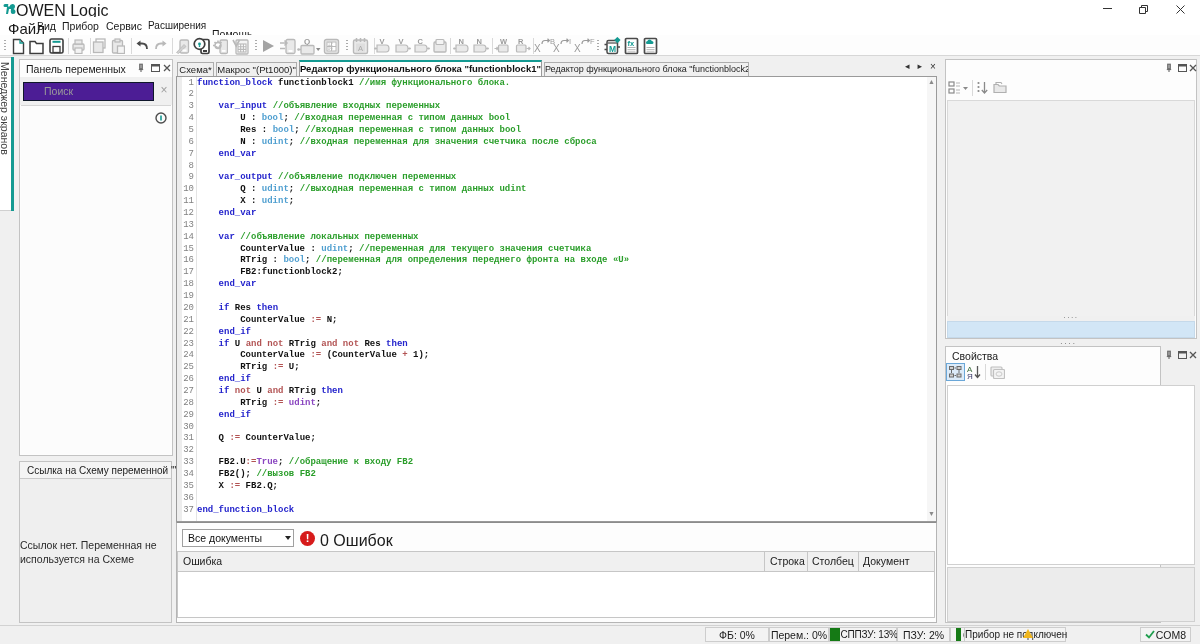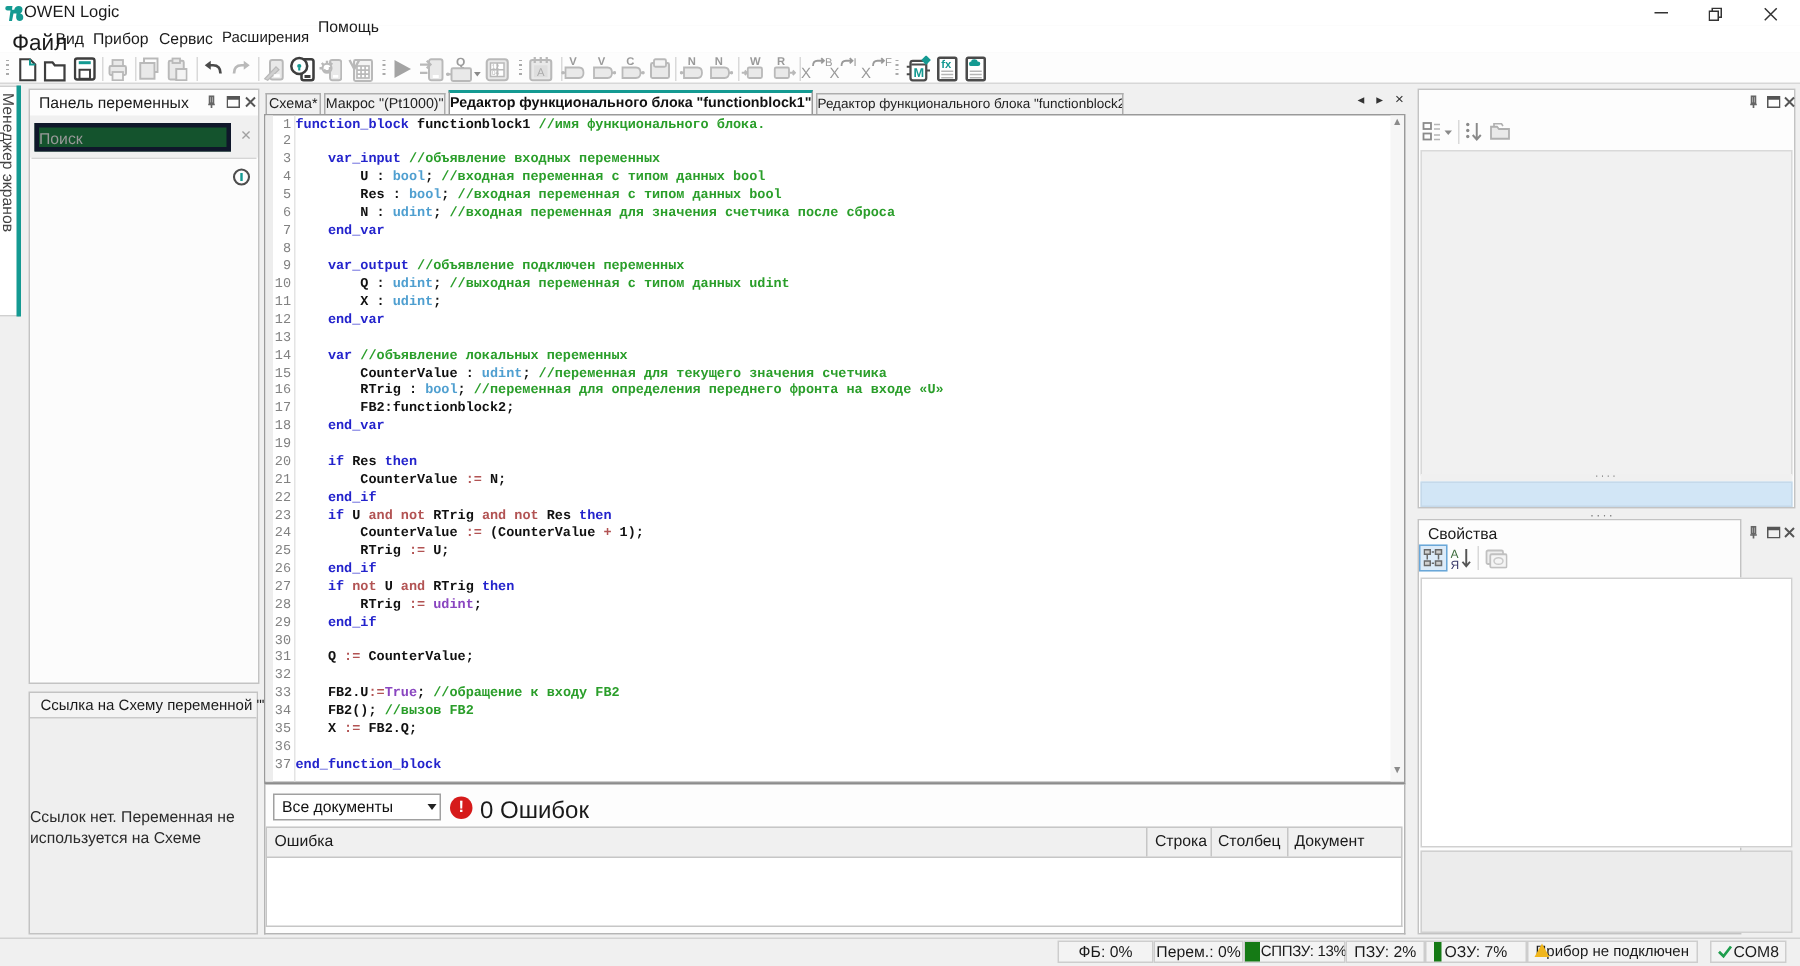--- a/index.html
+++ b/index.html
@@ -5,40 +5,40 @@
 .abs{position:absolute}
 .panel{position:absolute;background:#fdfdfd;border:1px solid #c3c3c3}
 .phead{position:absolute;left:0;right:0;top:0;height:17px;font-size:10.5px;color:#1a1a1a;background:#fdfdfd}
 .phead .t{position:absolute;left:6px;top:3px;white-space:nowrap}
 .statcell{position:absolute;top:627px;height:15px;border:1px solid #cdcdcd;background:#f3f3f3;font-size:10.5px;color:#1a1a1a;text-align:center;line-height:14px;white-space:nowrap}
 .tab{position:absolute;top:62px;height:14px;background:#f0f0f0;border:1px solid #adadad;border-bottom:none;font-size:9.5px;color:#222;text-align:center;white-space:nowrap;overflow:hidden}
 </style></head>
 <body>
 
 <div class="abs" style="left:0;top:0;width:1200px;height:17px;background:#ffffff"></div>
-<div class="abs" style="left:16px;top:2px;font-size:11px;color:#1a1a1a">OWEN Logic</div>
+<div class="abs" style="left:16px;top:2px;font-size:16px;color:#1a1a1a">OWEN Logic</div>
 <svg class="abs" style="left:3px;top:3px" width="13" height="12" viewBox="0 0 13 12">
     <path d="M2 1 Q0.5 1 0.5 2.5 Q0.5 4 2 4 L4 4 L3 11 L5 11 L6 6 L8 6 Q7 11 10 11 Q12.5 11 12.5 8.5 Q12.5 6.5 10.5 6 Q12 5.5 12 3.5 Q12 1 9.5 1 Q7 1 6.5 3.5 L5 3.5 L5.3 1 Z" fill="#149a92"></path>
   </svg>
 
 <div class="abs" style="left:1103px;top:8px;width:9px;height:1px;background:#333"></div>
 <svg class="abs" style="left:1139px;top:5px" width="9" height="9" viewBox="0 0 9 9">
     <path d="M2.5 2.5 L2.5 0.5 L8.5 0.5 L8.5 6.5 L6.5 6.5 M0.5 2.5 L6.5 2.5 L6.5 8.5 L0.5 8.5 Z" fill="none" stroke="#333" stroke-width="1"></path>
   </svg>
 <svg class="abs" style="left:1176px;top:5px" width="9" height="9" viewBox="0 0 9 9">
     <path d="M0.5 0.5 L8.5 8.5 M8.5 0.5 L0.5 8.5" stroke="#333" stroke-width="1"></path>
   </svg>
 
 <div class="abs" style="left:0;top:17px;width:1200px;height:18px;background:#ffffff"></div>
 <div class="abs" style="left:8px;top:20px;font-size:15px;color:#1a1a1a">Файл</div>
 <div class="abs" style="left:37px;top:20px;font-size:10.5px;color:#1a1a1a">Вид</div>
 <div class="abs" style="left:62px;top:20px;font-size:10.5px;color:#1a1a1a">Прибор</div>
 <div class="abs" style="left:106px;top:20px;font-size:10.5px;color:#1a1a1a">Сервис</div>
 <div class="abs" style="left:148px;top:20px;font-size:10px;color:#1a1a1a">Расширения</div>
-<div class="abs" style="left:212px;top:12px;font-size:10.5px;color:#1a1a1a">Помощь</div>
+<div class="abs" style="left:212px;top:28px;font-size:10.5px;color:#1a1a1a">Помощь</div>
 
 <div class="abs" style="left:0;top:35px;width:1200px;height:21px;background:#fdfdfd;border-bottom:1px solid #d7d7d7"></div>
 <div class="abs" style="left:4px;top:40px;width:2px;height:12px;background:repeating-linear-gradient(#aaa 0 1px,transparent 1px 3px)"></div>
 <svg class="abs" style="left:12px;top:38px" width="13" height="17" viewBox="0 0 13 17">
     <path d="M1.5 1.5 L8 1.5 L11.5 5 L11.5 15.5 L1.5 15.5 Z" fill="#fff" stroke="#3d3d3d" stroke-width="1.4"></path>
     <path d="M8 1.5 L8 5 L11.5 5" fill="none" stroke="#149a92" stroke-width="1.3"></path>
   </svg>
 <svg class="abs" style="left:29px;top:39px" width="15" height="16" viewBox="0 0 15 16">
     <path d="M1 14.5 L1 2.5 L6 2.5 L7.5 4.5 L14 4.5 L14 14.5 Z" fill="#fff" stroke="#3d3d3d" stroke-width="1.5"></path>
   </svg>
@@ -214,21 +214,21 @@
 
 <div class="abs" style="left:0;top:57px;width:13px;height:154px;background:#ffffff;border:1px solid #d0d0d0;border-left:none"></div>
 <div class="abs" style="left:11px;top:57px;width:3px;height:154px;background:#149a92"></div>
 <div class="abs" style="left:11px;top:62px;font-size:10.5px;color:#444;white-space:nowrap;transform:rotate(90deg);transform-origin:0 0">Менеджер экранов</div>
 
 <div class="panel" style="left:19px;top:59px;width:154px;height:397px">
   <div class="phead">
       <span class="t">Панель переменных</span>
     </div>
   <div class="abs" style="left:0;top:17px;right:0;height:28px;background:#f0f0f0"></div>
-  <div class="abs" style="left:3px;top:22px;width:131px;height:19px;background:#14532d;border:3px solid #0f172a;font-size:10.5px;color:#9a9a9a;line-height:17px;padding-left:0">Поиск</div>
+  <div class="abs" style="left:3px;top:22px;width:131px;height:19px;background:#4c1d95;border:1px solid #0f172a;font-size:10.5px;color:#9a9a9a;line-height:17px;padding-left:20px">Поиск</div>
   <div class="abs" style="left:137px;top:24px;width:14px;height:14px;color:#a0a0a0;font-size:12px;text-align:center;line-height:13px">×</div>
   <div class="abs" style="left:1px;top:45px;width:150px;height:349px;background:#fcfcfc;border-top:1px solid #d5d5d5"></div>
   <svg class="abs" style="left:135px;top:52px" width="12" height="12" viewBox="0 0 12 12">
       <circle cx="6" cy="6" r="5" fill="none" stroke="#4d4d4d" stroke-width="1.4"></circle>
       <path d="M6 3.4 L6 8.6" stroke="#149a92" stroke-width="1.6"></path>
     </svg>
 </div>
 <svg class="abs" style="left:137px;top:63px" width="8" height="10" viewBox="0 0 8 10">
     <path d="M4 1.2 L4 9" stroke="#666" stroke-width="1.1"></path>
     <rect x="2.7" y="1.2" width="2.6" height="4.6" fill="none" stroke="#666" stroke-width="1.1"></rect>
@@ -401,18 +401,18 @@
   </svg>
 
 <div class="abs" style="left:0;top:625px;width:1200px;height:19px;background:#f0f0f0;border-top:1px solid #d2d2d2"></div>
 <div class="statcell" style="left:705px;width:64px">ФБ: 0%</div>
 <div class="statcell" style="left:769px;width:60px">Перем.: 0%</div>
 <div class="statcell" style="left:829px;width:68px;text-align:left;padding-left:10.5px;font-size:10px;letter-spacing:-0.2px">СППЗУ: 13%</div>
 <div class="abs" style="left:830px;top:628px;width:10px;height:13px;background:#157a15"></div>
 <div class="statcell" style="left:897px;width:53px">ПЗУ: 2%</div>
 <div class="statcell" style="left:950px;width:68px">ОЗУ: 7%</div>
 <div class="abs" style="left:956px;top:628px;width:5px;height:13px;background:#157a15"></div>
-<div class="statcell" style="left:1018px;width:114px;text-align:right;padding-right:5px;font-size:10px">Прибор не подключен</div>
+<div class="statcell" style="left:964px;width:102px;text-align:right;padding-right:5px;font-size:10px">Прибор не подключен</div>
 <div class="abs" style="left:1023px;top:629px;width:0;height:0;border-left:5px solid transparent;border-right:5px solid transparent;border-bottom:9px solid #f0b61d"></div>
 <div class="statcell" style="left:1140px;width:51px;text-align:right;padding-right:4px">COM8</div>
 <svg class="abs" style="left:1145px;top:630px" width="10" height="9" viewBox="0 0 10 9">
     <path d="M1 4.5 L4 7.5 L9 1" fill="none" stroke="#1f9e4e" stroke-width="1.8"></path>
   </svg>
 
 </body></html>

